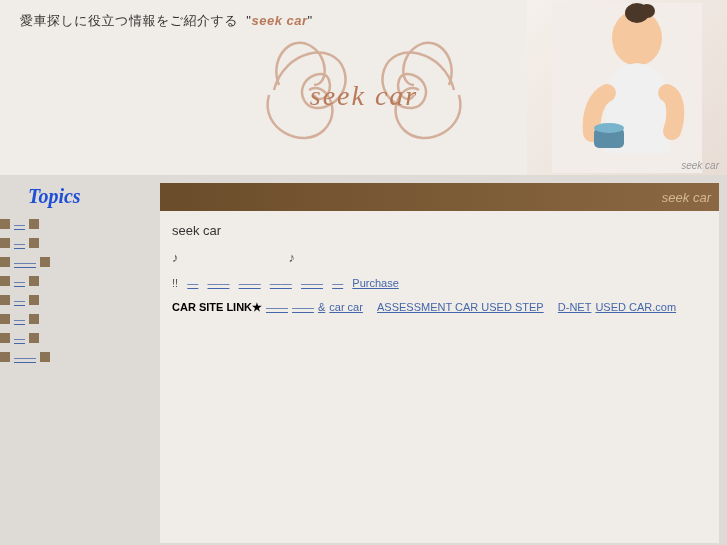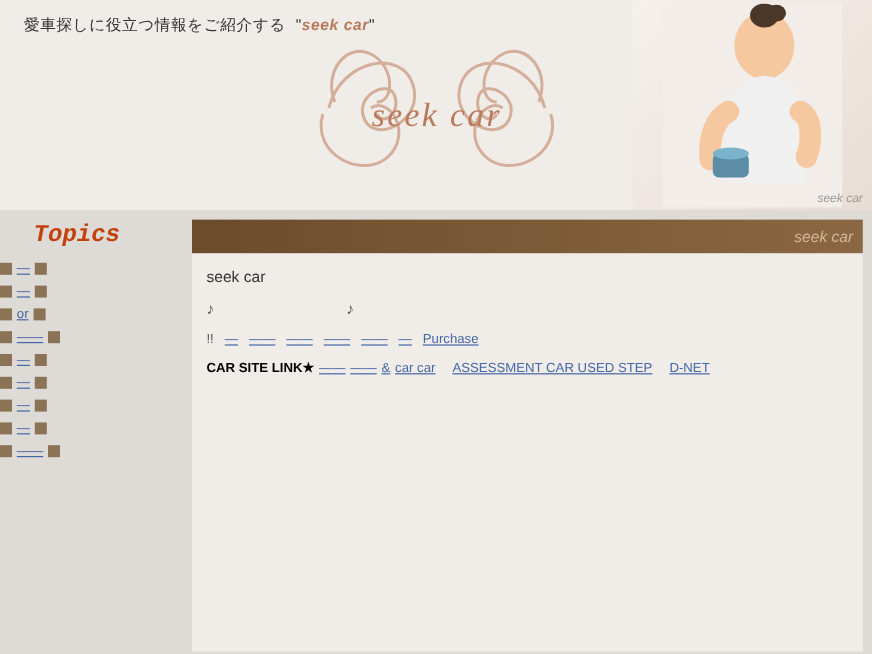--- a/index.html
+++ b/index.html
@@ -79,23 +79,23 @@
     }
 
     
     .sidebar {
       width: 160px;
       min-width: 160px;
       padding: 10px 0;
       background: #dedad5;
     }
     .topics-title {
-      font-family: Liberation Mono, monospace;
+      font-family: Liberation Serif, serif;
       font-size: 20px;
-      color: #c2410c;
+      color: #1d4ed8;
       font-style: italic;
       font-weight: bold;
       margin-left: 28px;
       margin-bottom: 8px;
     }
     .sidebar-item {
       display: flex;
       align-items: center;
       margin: 3px 0;
       padding: 2px 0;
@@ -245,25 +245,20 @@
     <div class="topics-title">Topics</div>
 
     <div class="sidebar-item">
       <div class="bullet-left"></div>
       <a class="sidebar-link">—</a>
       <div class="bullet-right"></div>
     </div>
     <div class="sidebar-item">
       <div class="bullet-left"></div>
       <a class="sidebar-link">—</a>
-      <div class="bullet-right"></div>
-    </div>
-    <div class="sidebar-item">
-      <div class="bullet-left"></div>
-      <a class="sidebar-link">or</a>
       <div class="bullet-right"></div>
     </div>
     <div class="sidebar-item">
       <div class="bullet-left"></div>
       <a class="sidebar-link">——</a>
       <div class="bullet-right"></div>
     </div>
     <div class="sidebar-item">
       <div class="bullet-left"></div>
       <a class="sidebar-link">—</a>
@@ -327,19 +322,20 @@
         <div class="car-site-row">
           <span class="bold-label">CAR SITE LINK★</span>
           <a class="content-link">——</a>
           <a class="content-link">——</a>
           <a class="content-link">&amp;</a>
           <a class="content-link">car car</a>
           &nbsp;&nbsp;
           <a class="content-link">ASSESSMENT CAR USED STEP</a>
           &nbsp;&nbsp;
           <a class="content-link">D-NET</a>
+          <a class="content-link">USED CAR.com</a>
         </div>
       </div>
 
     </div>
   </div>
 
 </div>
 
 </body></html>

